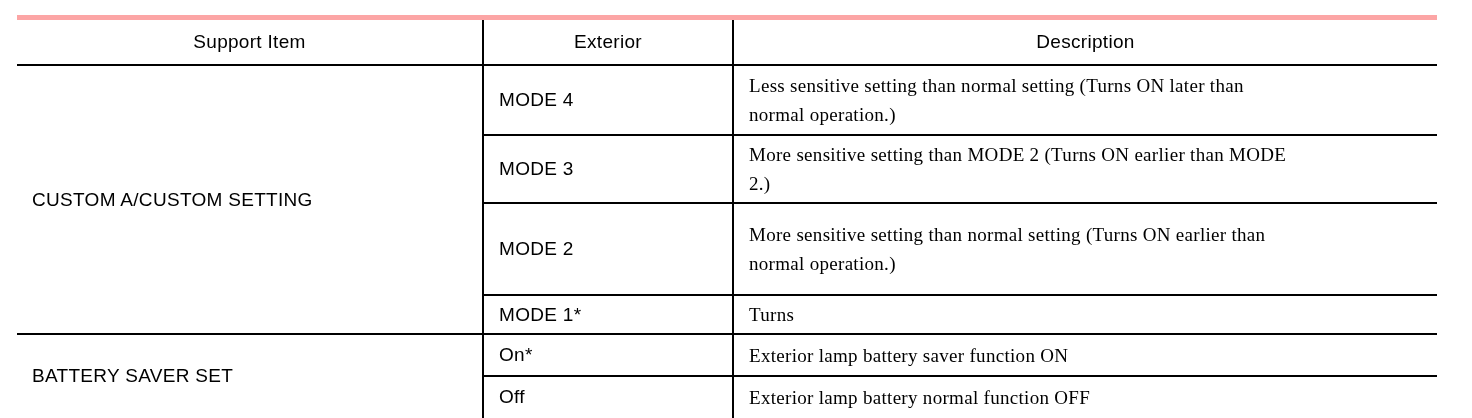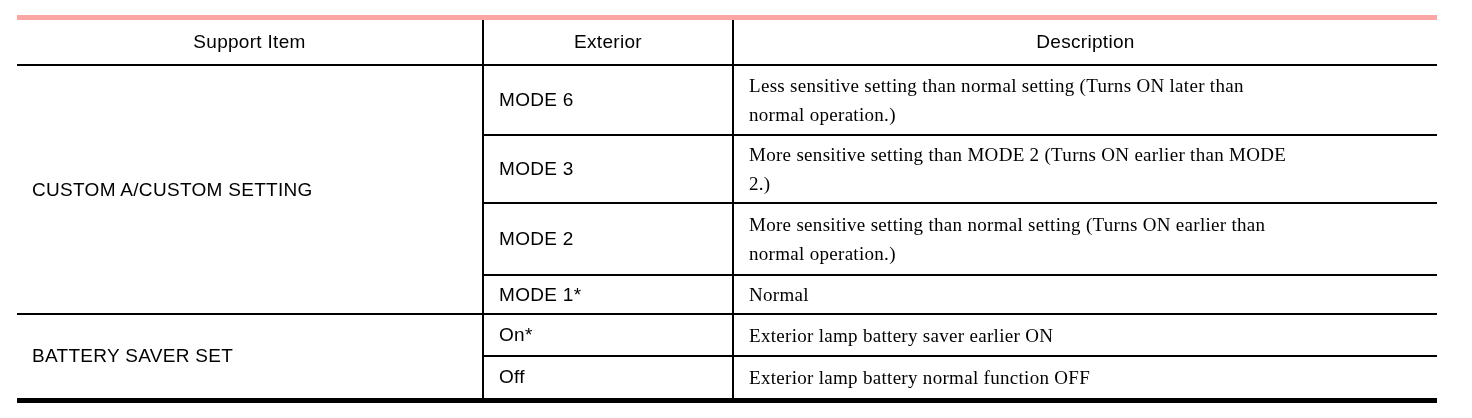--- a/index.html
+++ b/index.html
@@ -50,21 +50,21 @@
     text-align: left;
     padding: 4px 6px 4px 15px;
   }
   td.desc {
     white-space: pre-line;
     line-height: 29px;
     font-family: Liberation Serif, serif;
   }
   tbody tr.r-mode4 { height: 70px; }
   tbody tr.r-mode3 { height: 60px; }
-  tbody tr.r-mode2 { height: 72px; }
+  tbody tr.r-mode2 { height: 92px; }
   tbody tr.r-mode1 { height: 38px; margin-top: 8px; }
   tbody tr.r-on    { height: 42px; }
   tbody tr.r-off   { height: 44px; }
 </style>
 </head>
 <body>
 
 <div class="page">
   <table class="support-table">
     <colgroup>
@@ -75,42 +75,42 @@
     <thead>
       <tr>
         <th>Support Item</th>
         <th>Exterior</th>
         <th>Description</th>
       </tr>
     </thead>
     <tbody>
       <tr class="r-mode4">
         <td class="support" rowspan="4">CUSTOM A/CUSTOM SETTING</td>
-        <td class="setting">MODE 6</td>
+        <td class="setting">MODE 4</td>
         <td class="desc">Less sensitive setting than normal setting (Turns ON later than
 normal operation.)</td>
       </tr>
       <tr class="r-mode3">
         <td class="setting">MODE 3</td>
         <td class="desc">More sensitive setting than MODE 2 (Turns ON earlier than MODE
 2.)</td>
       </tr>
       <tr class="r-mode2">
         <td class="setting">MODE 2</td>
         <td class="desc">More sensitive setting than normal setting (Turns ON earlier than
 normal operation.)</td>
       </tr>
       <tr class="r-mode1">
         <td class="setting">MODE 1*</td>
-        <td class="desc">Normal</td>
+        <td class="desc">Turns</td>
       </tr>
       <tr class="r-on">
         <td class="support" rowspan="2">BATTERY SAVER SET</td>
         <td class="setting">On*</td>
-        <td class="desc">Exterior lamp battery saver earlier ON</td>
+        <td class="desc">Exterior lamp battery saver function ON</td>
       </tr>
       <tr class="r-off">
         <td class="setting">Off</td>
         <td class="desc">Exterior lamp battery normal function OFF</td>
       </tr>
     </tbody>
   </table>
 </div>
 
 </body></html>

